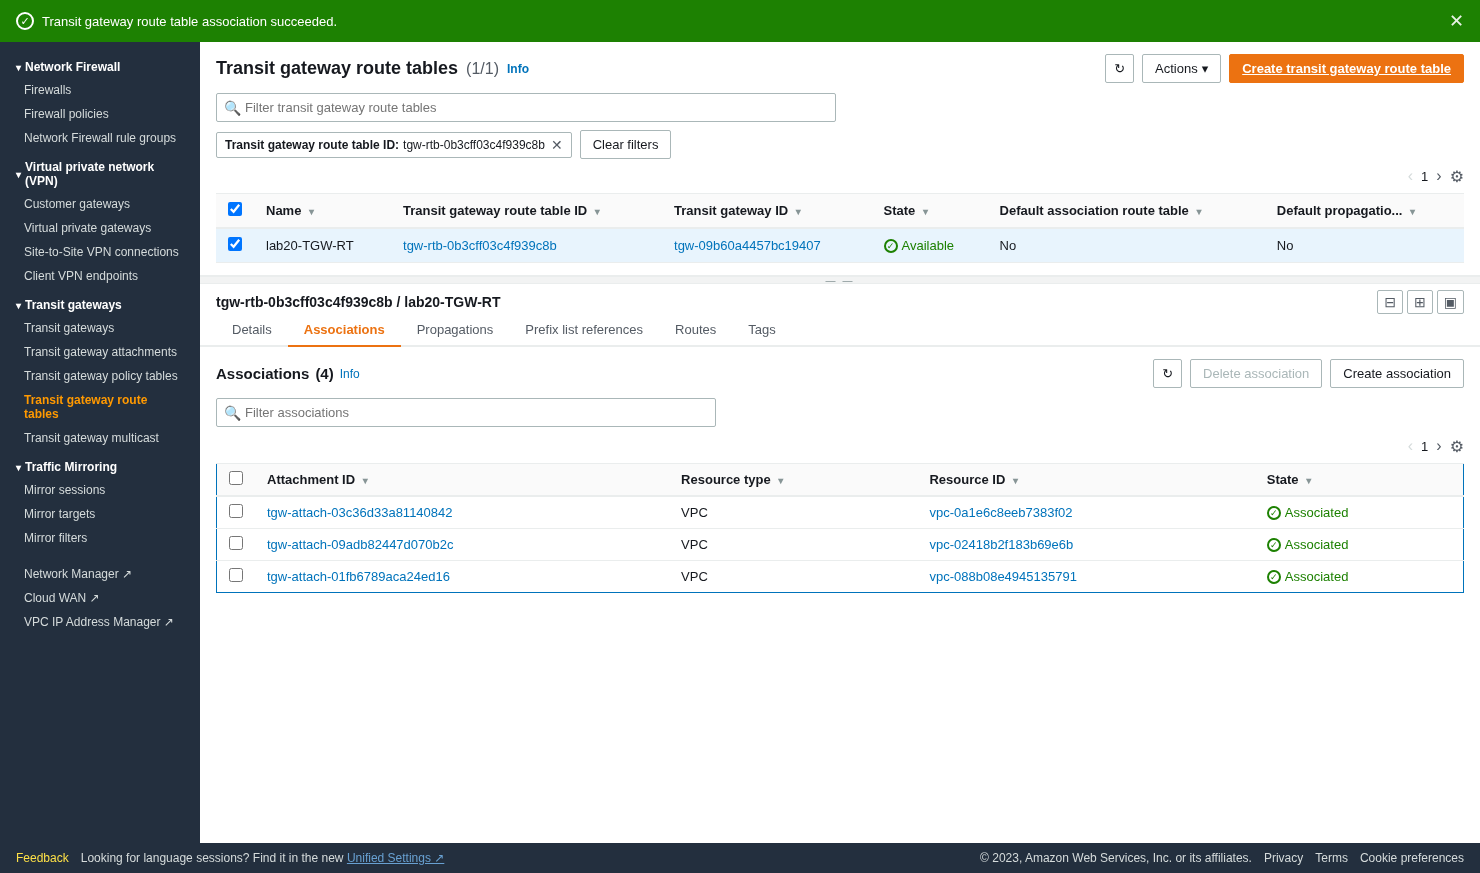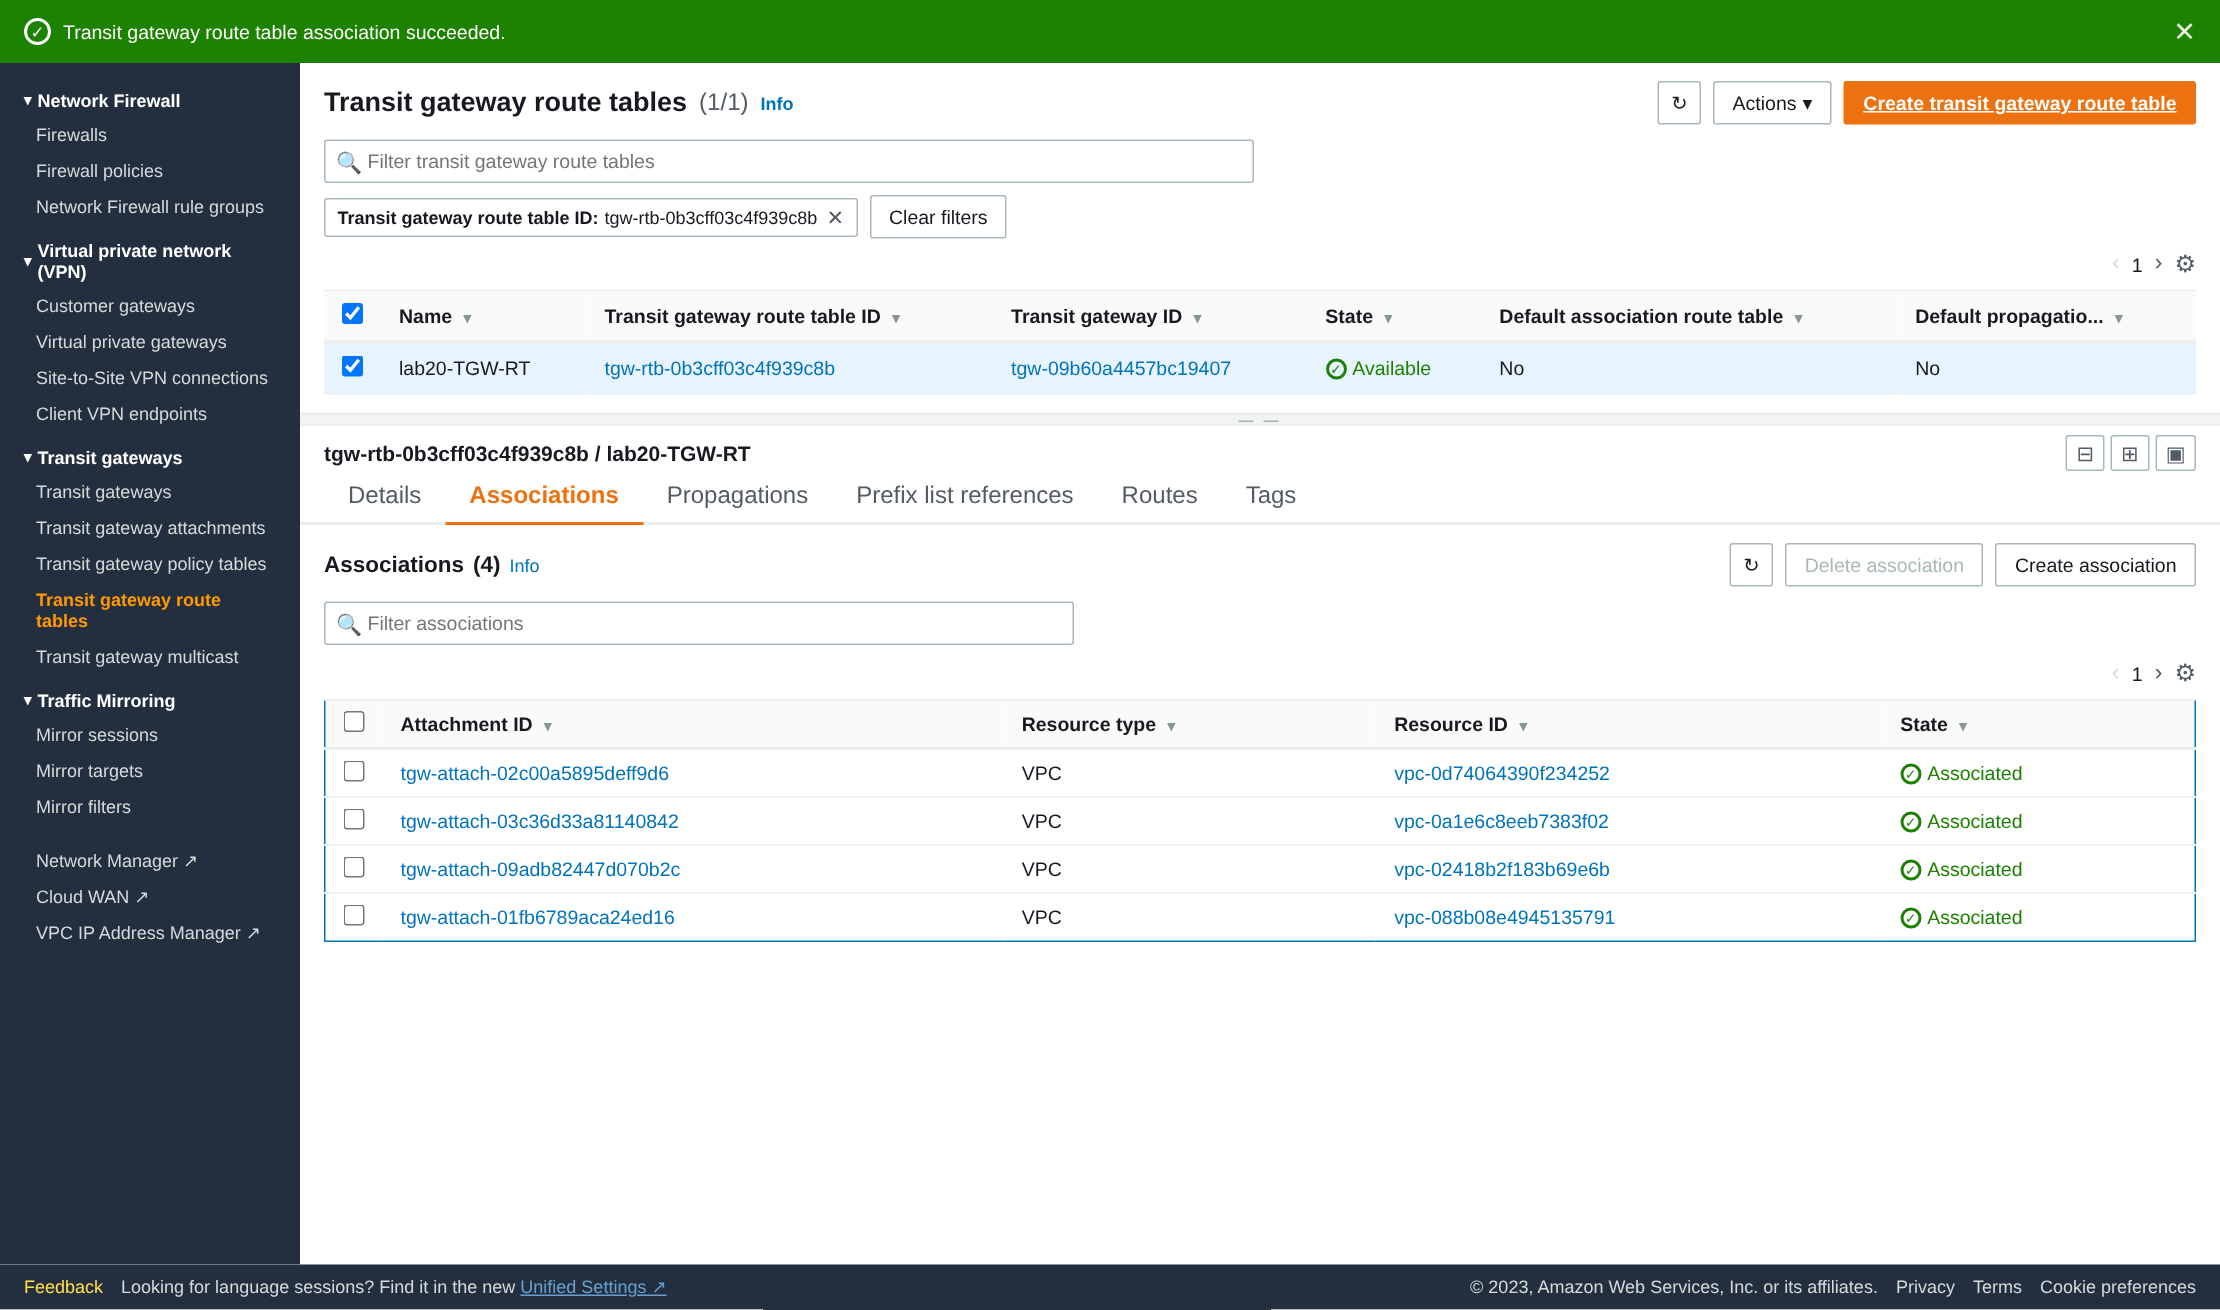--- a/index.html
+++ b/index.html
@@ -215,21 +215,21 @@
     
     .tabs-row {
       display: flex;
       border-bottom: 2px solid #eaeded;
       padding: 0 16px;
       flex-shrink: 0;
     }
     .tab {
       padding: 8px 16px;
       cursor: pointer;
-      font-size: 16px;
+      font-size: 13px;
       color: #545b64;
       border-bottom: 2px solid transparent;
       margin-bottom: -2px;
     }
     .tab.active { color: #ec7211; border-bottom-color: #ec7211; font-weight: 600; }
 
     
     .associations-panel {
       flex: 1;
       overflow-y: auto;
@@ -506,29 +506,20 @@
                 <th style="width:32px;"><input type="checkbox" style=""></th>
                 <th>Attachment ID <span class="sort-icon">▾</span></th>
                 <th>Resource type <span class="sort-icon">▾</span></th>
                 <th>Resource ID <span class="sort-icon">▾</span></th>
                 <th>State <span class="sort-icon">▾</span></th>
               </tr>
             </thead>
             <tbody>
               <tr>
                 <td><input type="checkbox" style=""></td>
-                <td><a class="link">tgw-attach-02c00a5895deff9d6</a></td>
-                <td>VPC</td>
-                <td><a class="link">vpc-0d74064390f234252</a></td>
-                <td>
-                    <span class="status-assoc"><span class="status-circle">✓</span> Associated</span>
-                  </td>
-              </tr>
-              <tr>
-                <td><input type="checkbox" style=""></td>
                 <td><a class="link">tgw-attach-03c36d33a81140842</a></td>
                 <td>VPC</td>
                 <td><a class="link">vpc-0a1e6c8eeb7383f02</a></td>
                 <td>
                     <span class="status-assoc"><span class="status-circle">✓</span> Associated</span>
                   </td>
               </tr>
               <tr>
                 <td><input type="checkbox" style=""></td>
                 <td><a class="link">tgw-attach-09adb82447d070b2c</a></td>

